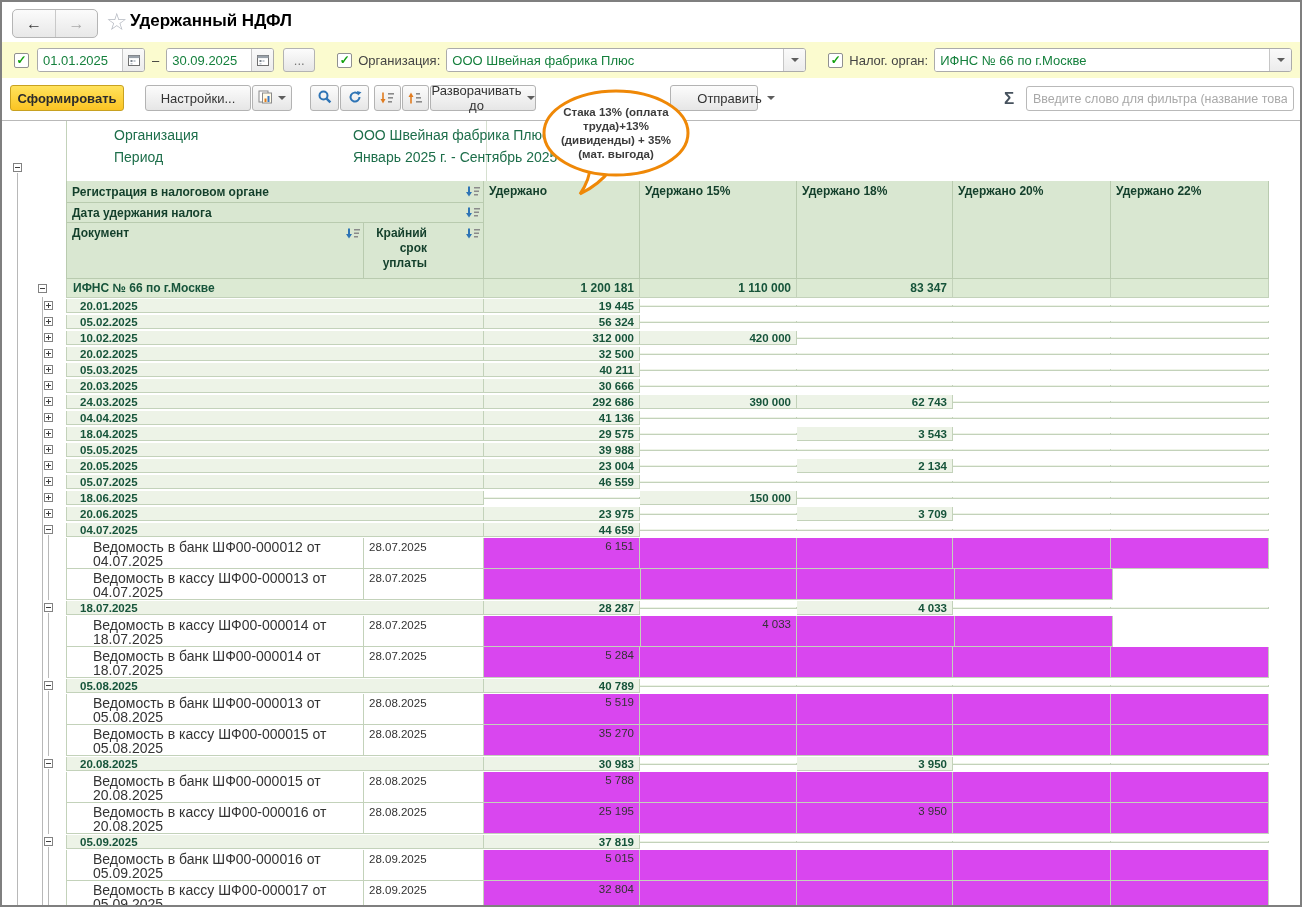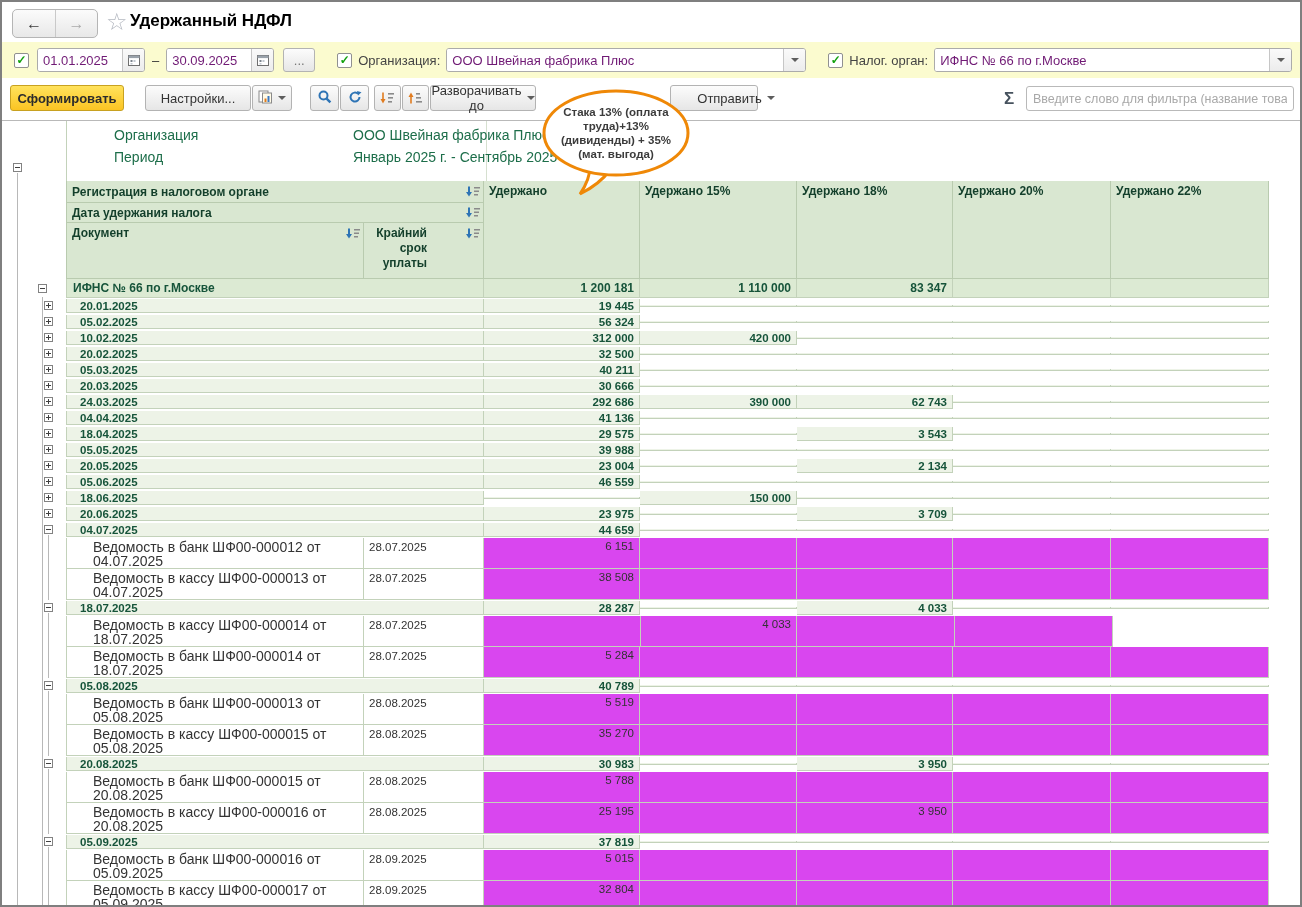--- a/index.html
+++ b/index.html
@@ -19,21 +19,21 @@
   .page-title { position:absolute; left:128px; top:9px; font-size:17px; font-weight:bold; color:#000; }
 
   
   .filterbar { position:absolute; top:40px; left:0; right:0; height:36px; background:#fbfbcf;
                display:flex; align-items:center; font-size:13px; color:#444; }
   .cb { display:inline-flex; width:15px; height:15px; border:1px solid #909090; border-radius:2px;
         background:#fff; align-items:center; justify-content:center; font-size:12px; font-weight:bold;
         color:#12a10d; flex:none; }
   .field { display:flex; align-items:center; height:24px; border:1px solid #ababab; border-radius:3px;
            background:#fff; overflow:hidden; flex:none; }
-  .field input { border:none; outline:none; height:100%; font-size:13px; padding:0 5px; color:#701a75;
+  .field input { border:none; outline:none; height:100%; font-size:13px; padding:0 5px; color:#15803d;
                  font-family:"Liberation Sans",sans-serif; width:100%; min-width:0; }
   .icon-seg { width:22px; height:100%; display:flex; align-items:center; justify-content:center;
               border-left:1px solid #c6c6c6; background:linear-gradient(#fafafa,#ececec); flex:none; cursor:pointer; }
   .caret { width:0; height:0; border:4px solid transparent; border-top-color:#5d5d5d; margin-top:4px; }
   .flabel { margin:0 6px 0 22px; flex:none; }
   .btn { height:26px; border:1px solid #b3b3b3; border-radius:3px; font-size:13px; color:#333;
          background:linear-gradient(#fcfcfc,#e6e6e6); display:inline-flex; align-items:center;
          justify-content:center; gap:5px; cursor:pointer; font-family:"Liberation Sans",sans-serif; }
 
   
@@ -465,21 +465,21 @@
           <div class="c-amt a0">23 004</div>
           <div class="c-amt a1"></div>
           <div class="c-amt a2">2 134</div>
           <div class="c-amt a3"></div>
           <div class="c-amt a4"></div>
         </div>
         <div class="trow group">
           <div class="gut">
             <span class="exp plus"></span>
           </div>
-          <div class="c-label">05.06.2025</div>
+          <div class="c-label">05.07.2025</div>
           <div class="c-amt a0">46 559</div>
           <div class="c-amt a1"></div>
           <div class="c-amt a2"></div>
           <div class="c-amt a3"></div>
           <div class="c-amt a4"></div>
         </div>
         <div class="trow group">
           <div class="gut">
             <span class="exp plus"></span>
           </div>
@@ -521,21 +521,20 @@
           <div class="c-amt a1"></div>
           <div class="c-amt a2"></div>
           <div class="c-amt a3"></div>
           <div class="c-amt a4"></div>
         </div>
         <div class="trow detail">
           <div class="gut"></div>
           <div class="c-label">Ведомость в кассу ШФ00-000013 от
 04.07.2025</div>
           <div class="c-deadline">28.07.2025</div>
-          <div class="c-amt a0">38 508</div>
           <div class="c-amt a1"></div>
           <div class="c-amt a2"></div>
           <div class="c-amt a3"></div>
           <div class="c-amt a4"></div>
         </div>
         <div class="trow group">
           <div class="gut">
             <span class="exp minus"></span>
           </div>
           <div class="c-label">18.07.2025</div>

